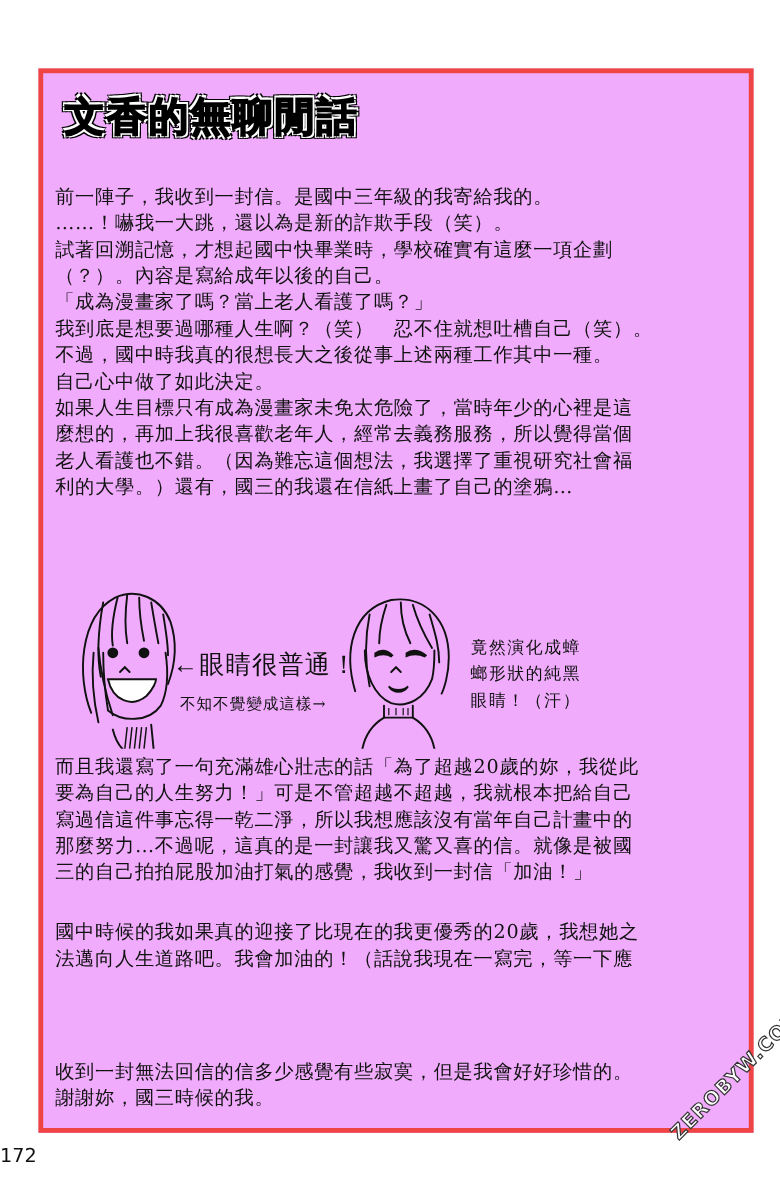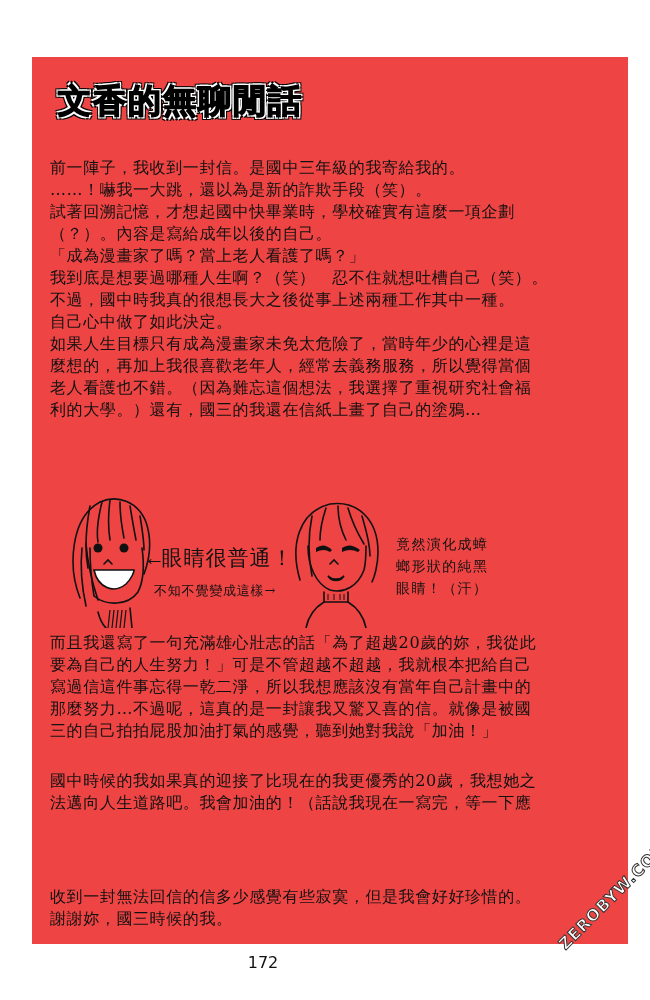--- a/index.html
+++ b/index.html
@@ -2,21 +2,21 @@
 <html><head>
   <meta charset="utf-8">
   <style>
     html, body { margin: 0; padding: 0; }
     body {
       width: 650px; height: 1000px; background: #ffffff; position: relative; overflow: hidden;
       font-family: "DejaVu Serif", "Liberation Serif", serif; color: #111;
     }
     .frame {
       position: absolute; left: 32px; top: 57px; width: 596px; height: 887px;
-      border: 8px solid #ef4444; box-sizing: border-box; background: #ef4444;
+      border: 4px solid #ef4444; box-sizing: border-box; background: #f0abfc;
     }
     .title {
       position: absolute; left: 12px; top: 14px; height: 44px;
       display: flex; align-items: center;
       font-family: "DejaVu Sans", "Liberation Sans", sans-serif;
       font-weight: bold; font-size: 33px; letter-spacing: 2px; color: #000;
       -webkit-text-stroke: 1.5px #000;
       text-shadow:
         0 0 0 #fff,
         2px 2px 0 #fff, -2px -2px 0 #fff, 2px -2px 0 #fff, -2px 2px 0 #fff,
@@ -31,35 +31,35 @@
     .para p { margin: 0; white-space: nowrap; }
     .p1 { top: 92px; }
     .p2 { top: 567px; }
     .p3 { top: 705px; }
     .p4 { top: 821px; }
 
     .illus { position: absolute; top: 423px; left: 0; width: 596px; height: 140px; }
     .face { position: absolute; }
     .caption-main {
       position: absolute; left: 108px; top: 56px;
-      font-family: Liberation Mono, monospace;
+      font-family: Liberation Sans, sans-serif;
       font-size: 21px; letter-spacing: 1px; color: #111;
     }
     .caption-sub {
       position: absolute; left: 114px; top: 94px;
       font-size: 13px; letter-spacing: 0.8px;
     }
     .caption-right {
       position: absolute; left: 356px; top: 45px;
       font-size: 14px; line-height: 22px; letter-spacing: 1.4px; text-align: center;
     }
     .caption-right p { margin: 0; }
 
     .page-number {
-      position: absolute; left: 0; width: 526px; top: 953px; text-align: center;
+      position: absolute; left: 0; width: 526px; top: 953px; 
       font-family: "DejaVu Sans", "Liberation Sans", sans-serif; font-size: 16px; color: #111;
     }
     .watermark {
       position: absolute; left: 555px; top: 940px;
       transform: rotate(-45deg); transform-origin: left top;
       font-family: "DejaVu Sans", "Liberation Sans", sans-serif;
       font-size: 16px; font-weight: bold; letter-spacing: 1px;
       color: #fff; -webkit-text-stroke: 1px #333;
     }
   </style>
@@ -147,21 +147,21 @@
       <p>螂形狀的純黑</p>
       <p>眼睛！（汗）</p>
     </div>
   </div>
 
   <div class="para p2">
     <p>而且我還寫了一句充滿雄心壯志的話「為了超越20歲的妳，我從此</p>
     <p>要為自己的人生努力！」可是不管超越不超越，我就根本把給自己</p>
     <p>寫過信這件事忘得一乾二淨，所以我想應該沒有當年自己計畫中的</p>
     <p>那麼努力…不過呢，這真的是一封讓我又驚又喜的信。就像是被國</p>
-    <p>三的自己拍拍屁股加油打氣的感覺，聽到她對我說「加油！」</p>
+    <p>三的自己拍拍屁股加油打氣的感覺，我收到一封信「加油！」</p>
   </div>
 
   <div class="para p3">
     <p>國中時候的我如果真的迎接了比現在的我更優秀的20歲，我想她之</p>
     <p>法邁向人生道路吧。我會加油的！（話說我現在一寫完，等一下應</p>
   </div>
 
   <div class="para p4">
     <p>收到一封無法回信的信多少感覺有些寂寞，但是我會好好珍惜的。</p>
     <p>謝謝妳，國三時候的我。</p>

